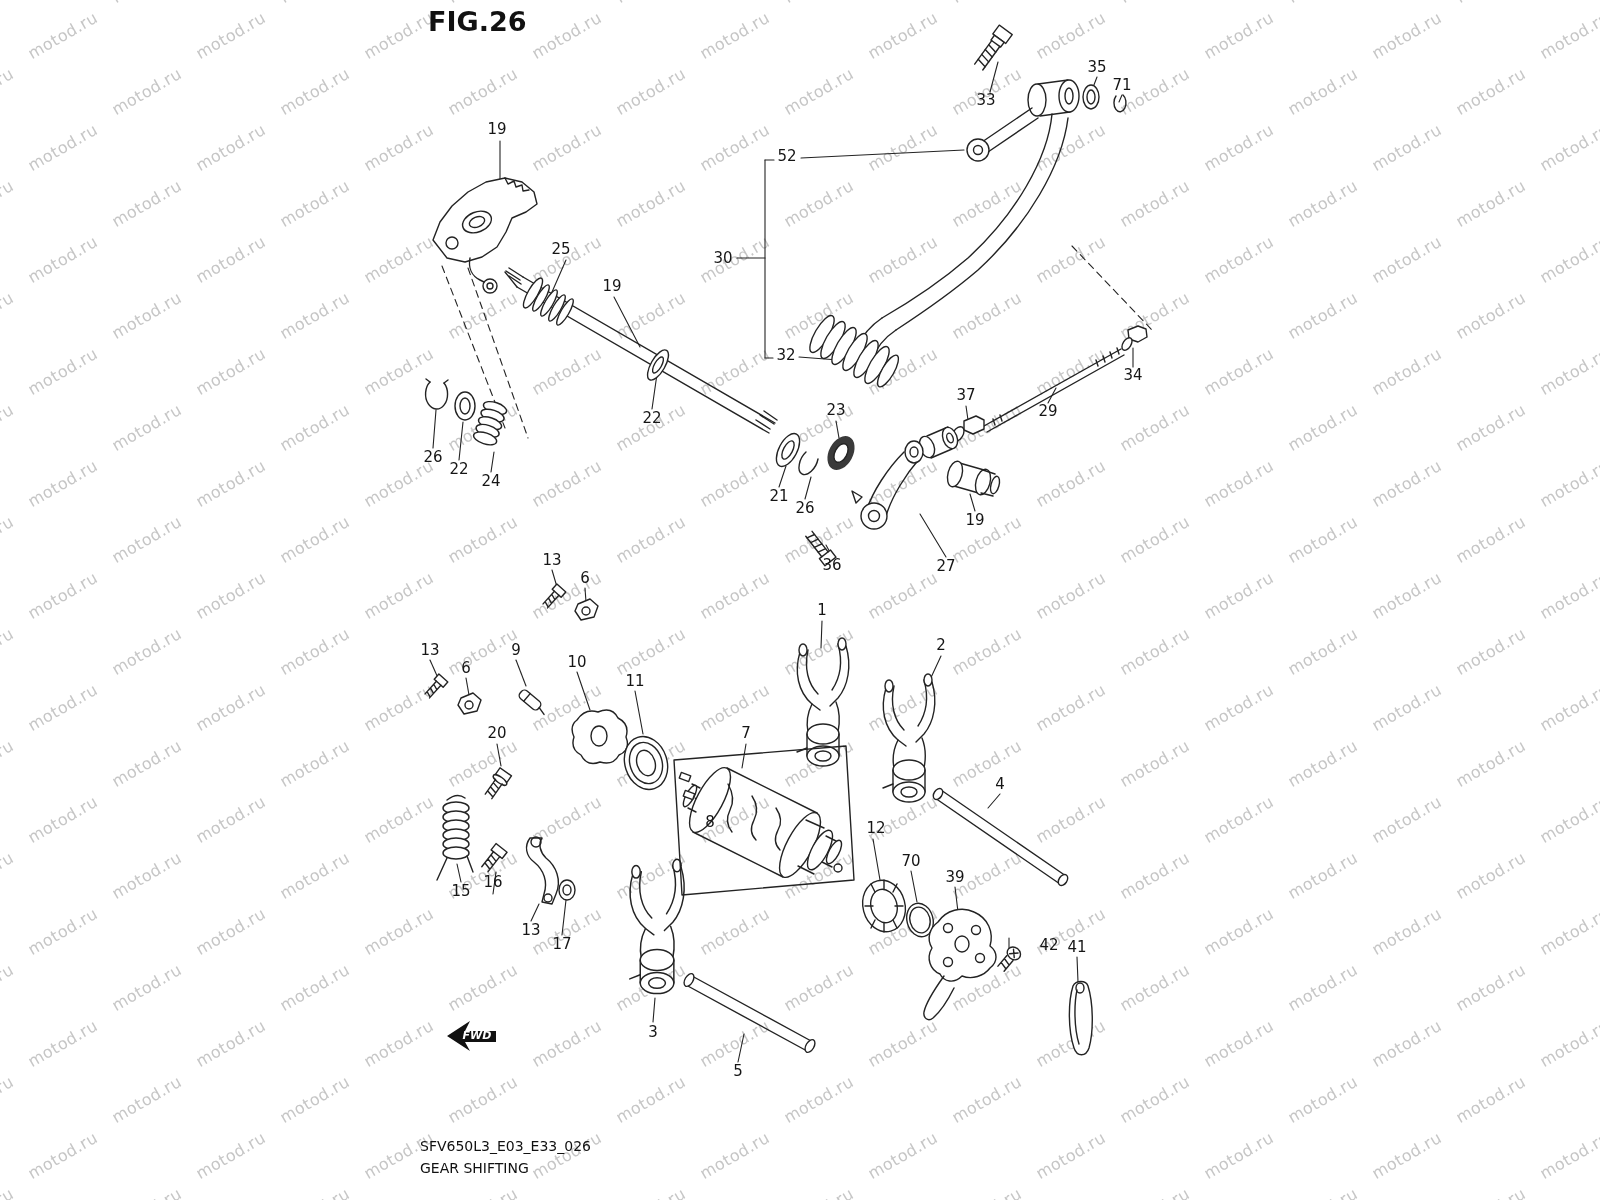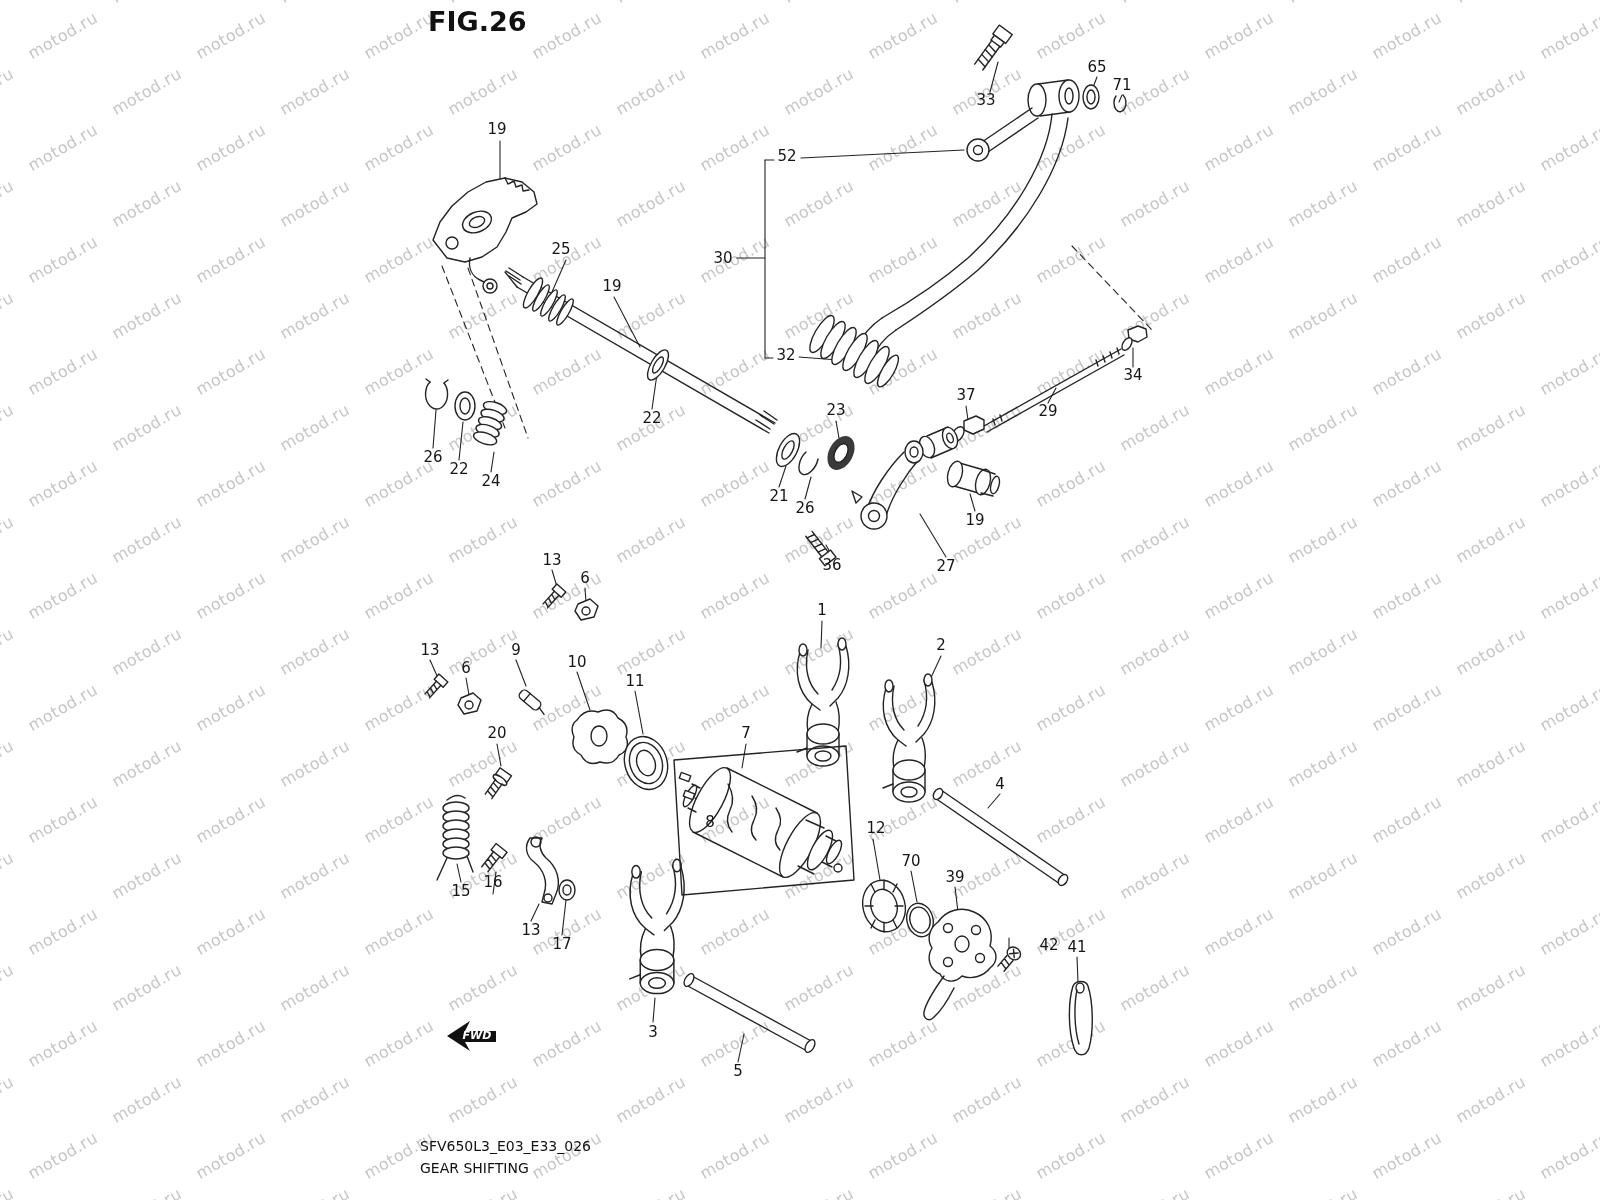--- a/index.html
+++ b/index.html
@@ -620,21 +620,21 @@
         <ellipse transform="translate(689,980) rotate(30)" rx="4" ry="7" fill="#fff"></ellipse>
         <ellipse transform="translate(810,1046) rotate(30)" rx="4" ry="7" fill="#fff"></ellipse>
       </g>
 
       <path d="M447,1036 L470,1021 L465,1031 L496,1031 L496,1042 L465,1042 L470,1051 Z" fill="#111" stroke="none"></path>
     </g>
   </svg>
 
   <div id="label-layer">
       <div class="part-label" style="left: 986px; top: 100px;">33</div>
-      <div class="part-label" style="left: 1097px; top: 67px;">65</div>
+      <div class="part-label" style="left: 1097px; top: 67px;">35</div>
       <div class="part-label" style="left: 1122px; top: 85px;">71</div>
       <div class="part-label" style="left: 787px; top: 156px;">52</div>
       <div class="part-label" style="left: 497px; top: 129px;">19</div>
       <div class="part-label" style="left: 561px; top: 249px;">25</div>
       <div class="part-label" style="left: 612px; top: 286px;">19</div>
       <div class="part-label" style="left: 723px; top: 258px;">30</div>
       <div class="part-label" style="left: 786px; top: 355px;">32</div>
       <div class="part-label" style="left: 1133px; top: 375px;">34</div>
       <div class="part-label" style="left: 966px; top: 395px;">37</div>
       <div class="part-label" style="left: 1048px; top: 411px;">29</div>

